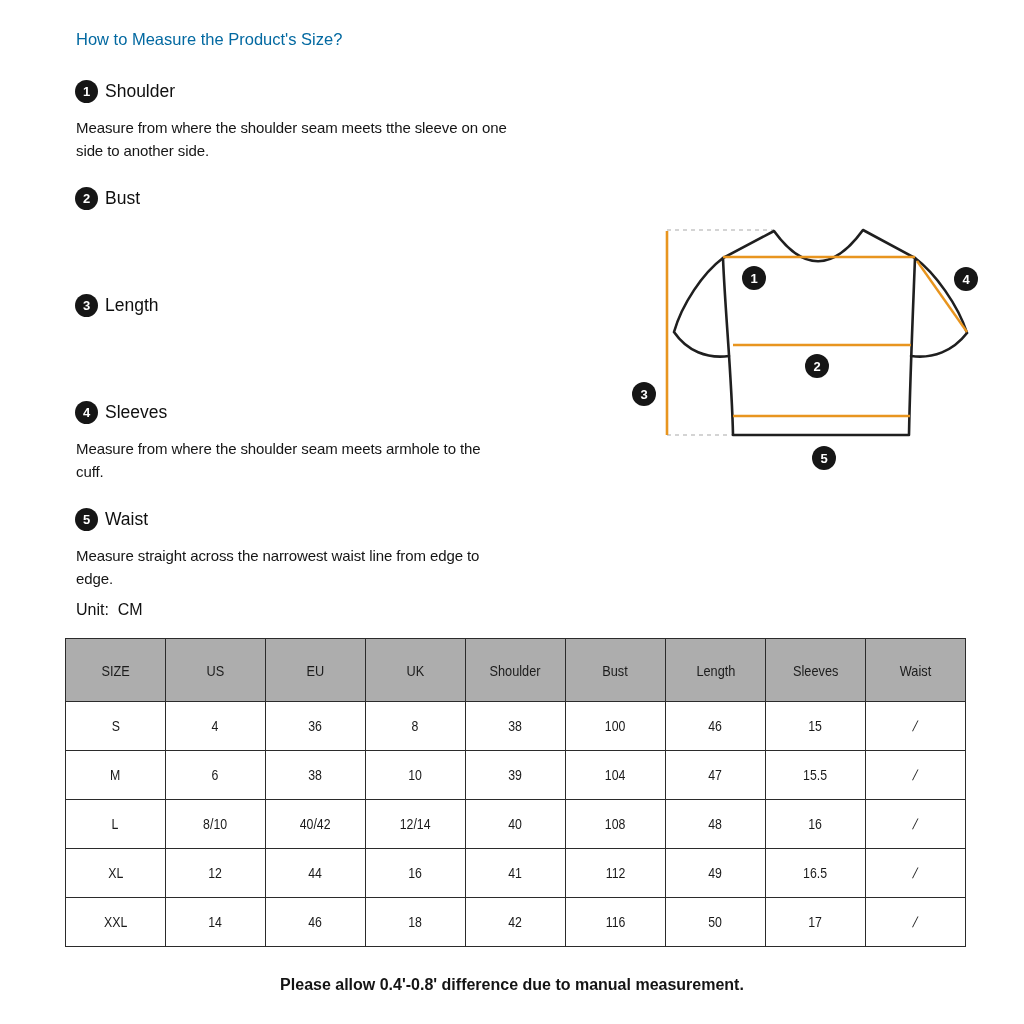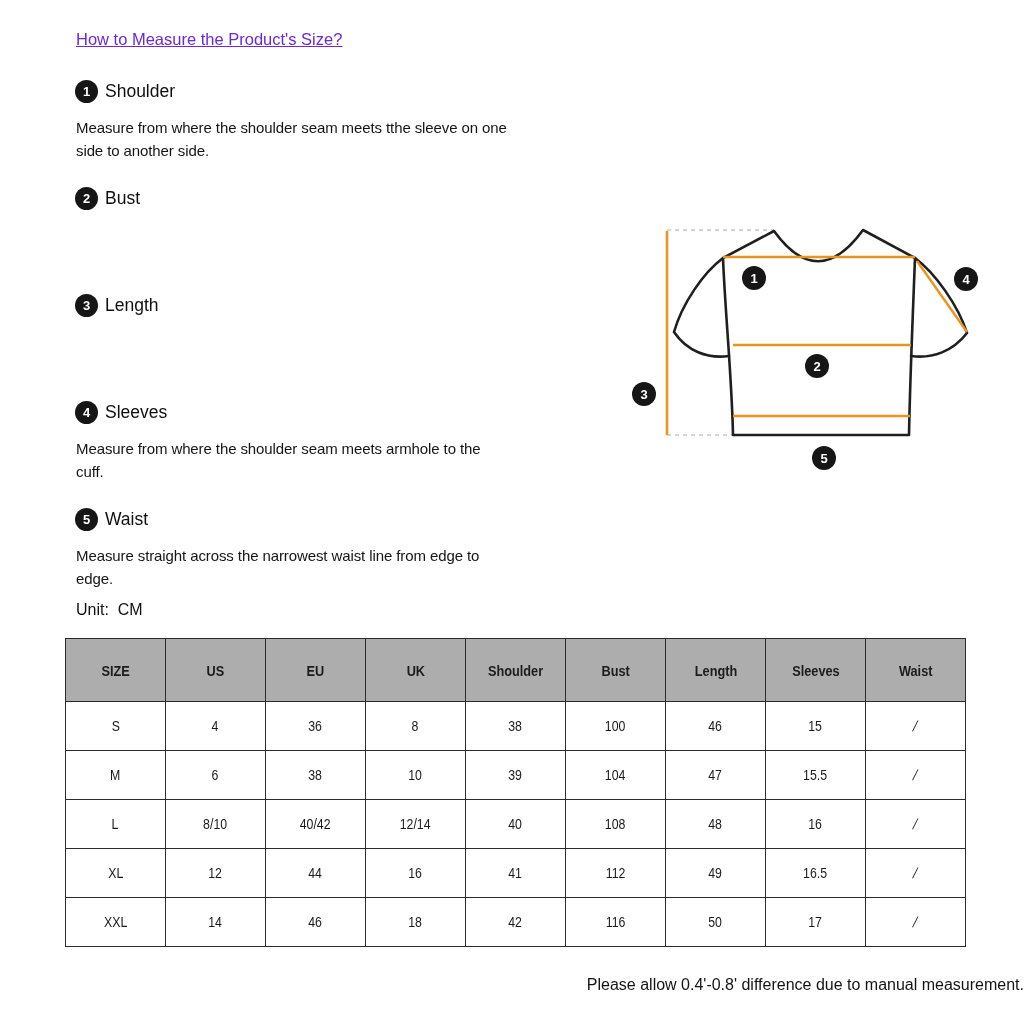--- a/index.html
+++ b/index.html
@@ -7,21 +7,21 @@
   .page {
     position:relative;
     width:1024px; height:1024px;
     background:#ffffff;
     font-family:"Liberation Sans", sans-serif;
     color:#111111;
     overflow:hidden;
   }
   .page-title {
     position:absolute; left:76px; top:30px;
-    font-size:16.5px; font-weight:normal; color:#6d28d9;text-decoration:underline;
+    font-size:16.5px; font-weight:normal; color:#0369a1;
   }
   .step-heading {
     position:absolute; left:75px;
     display:flex; align-items:center; height:24px;
   }
   .badge {
     width:23px; height:23px; border-radius:50%;
     background:#161616; color:#ffffff;
     display:flex; align-items:center; justify-content:center;
     font-size:13px; font-weight:bold; flex:0 0 23px;
@@ -39,28 +39,28 @@
   .size-table {
     position:absolute; left:65px; top:638px;
     width:901px; border-collapse:collapse; table-layout:fixed;
   }
   .size-table th, .size-table td {
     border:1px solid #2b2b2b; text-align:center; vertical-align:middle;
     padding:0; overflow:hidden;
   }
   .size-table thead th {
     background:#ADADAD; height:63px;
-    font-size:15px; font-weight:bold; color:#1c1c1c;margin-left:9px;
+    font-size:15px; font-weight:normal; color:#1c1c1c;margin-left:9px;
   }
   .size-table tbody td { height:49px; font-size:14.5px; color:#1a1a1a; background:#fff; }
   .size-table .cnd { display:inline-block; transform:scaleX(0.85); }
   .size-table td:nth-child(9) .cnd { font-style:italic; transform:scaleX(0.85) skewX(-8deg); }
   .footer-note {
     position:absolute; left:0; top:976px; width:1024px;
-    text-align:right; font-size:16px; color:#141414;
+    text-align:center; font-size:16px; color:#141414;font-weight:bold;
   }
   .diagram-svg { position:absolute; left:618px; top:203px; }
 </style>
 </head>
 <body>
 
 <div class="page">
 
   <div class="page-title">How to Measure the Product's Size?</div>
 

